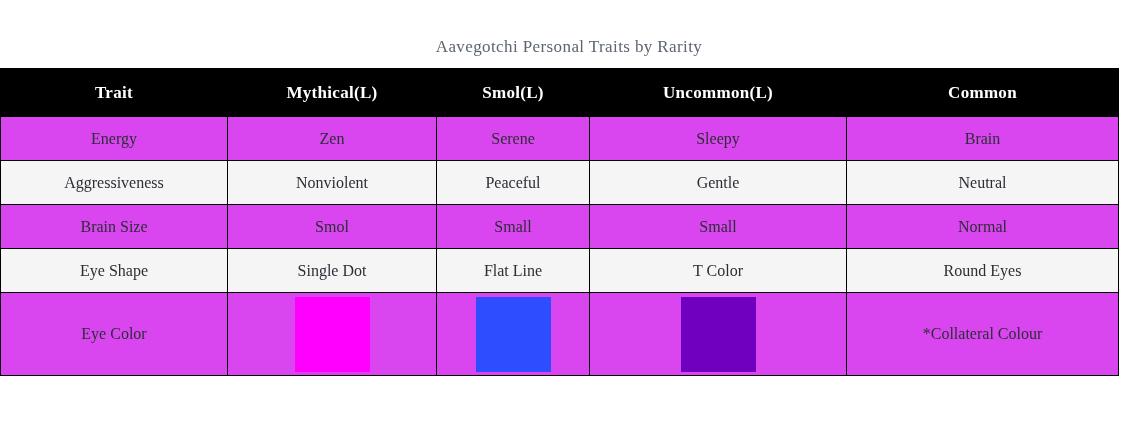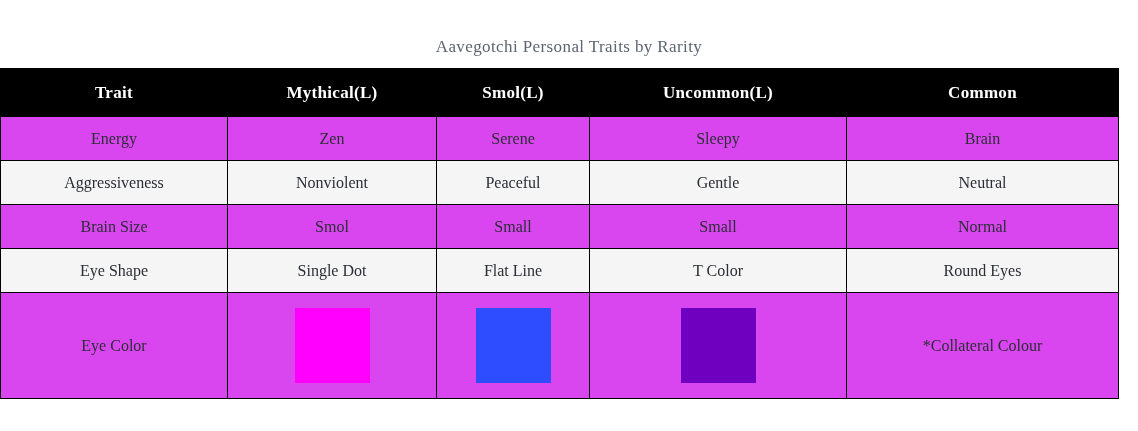--- a/index.html
+++ b/index.html
@@ -41,21 +41,21 @@
   thead th {
     background: #000000;
     color: #ffffff;
     font-weight: bold;
     font-size: 17px;
     letter-spacing: 0.3px;
     height: 48px;
   }
   tbody tr { height: 44px; background: #d946ef; }
   tbody tr:nth-child(even) { background: #f5f5f5; }
-  tbody tr.eye-color-row { height: 106px; }
+  tbody tr.eye-color-row { height: 83px; }
   .swatch {
     width: 75px;
     height: 75px;
     margin: 0 auto;
   }
 </style>
 </head>
 <body>
 
 <div class="page-title">Aavegotchi Personal Traits by Rarity</div>

